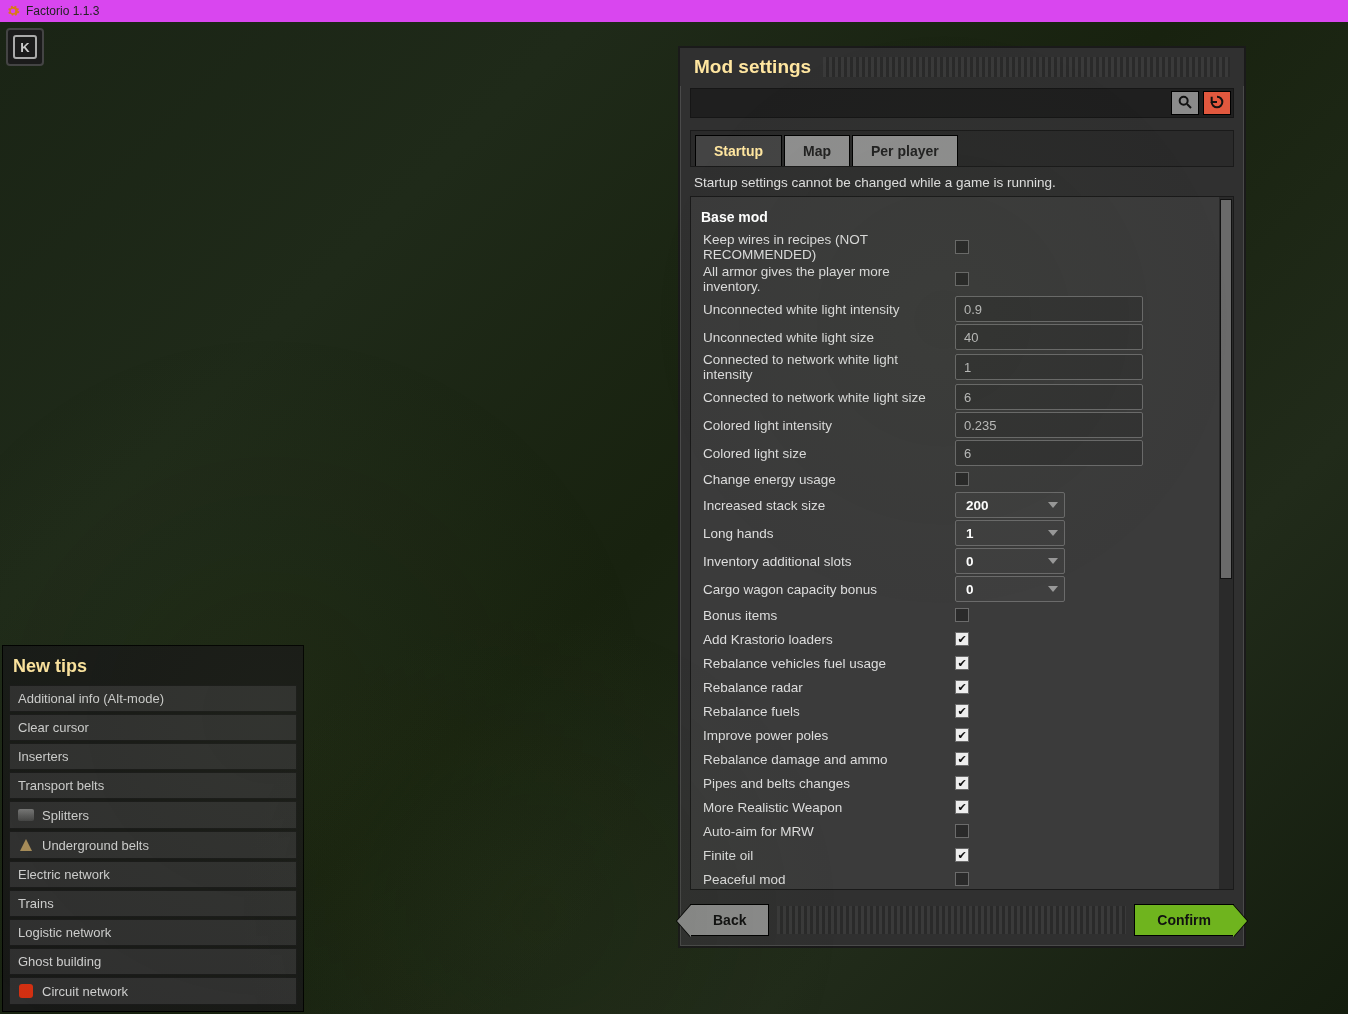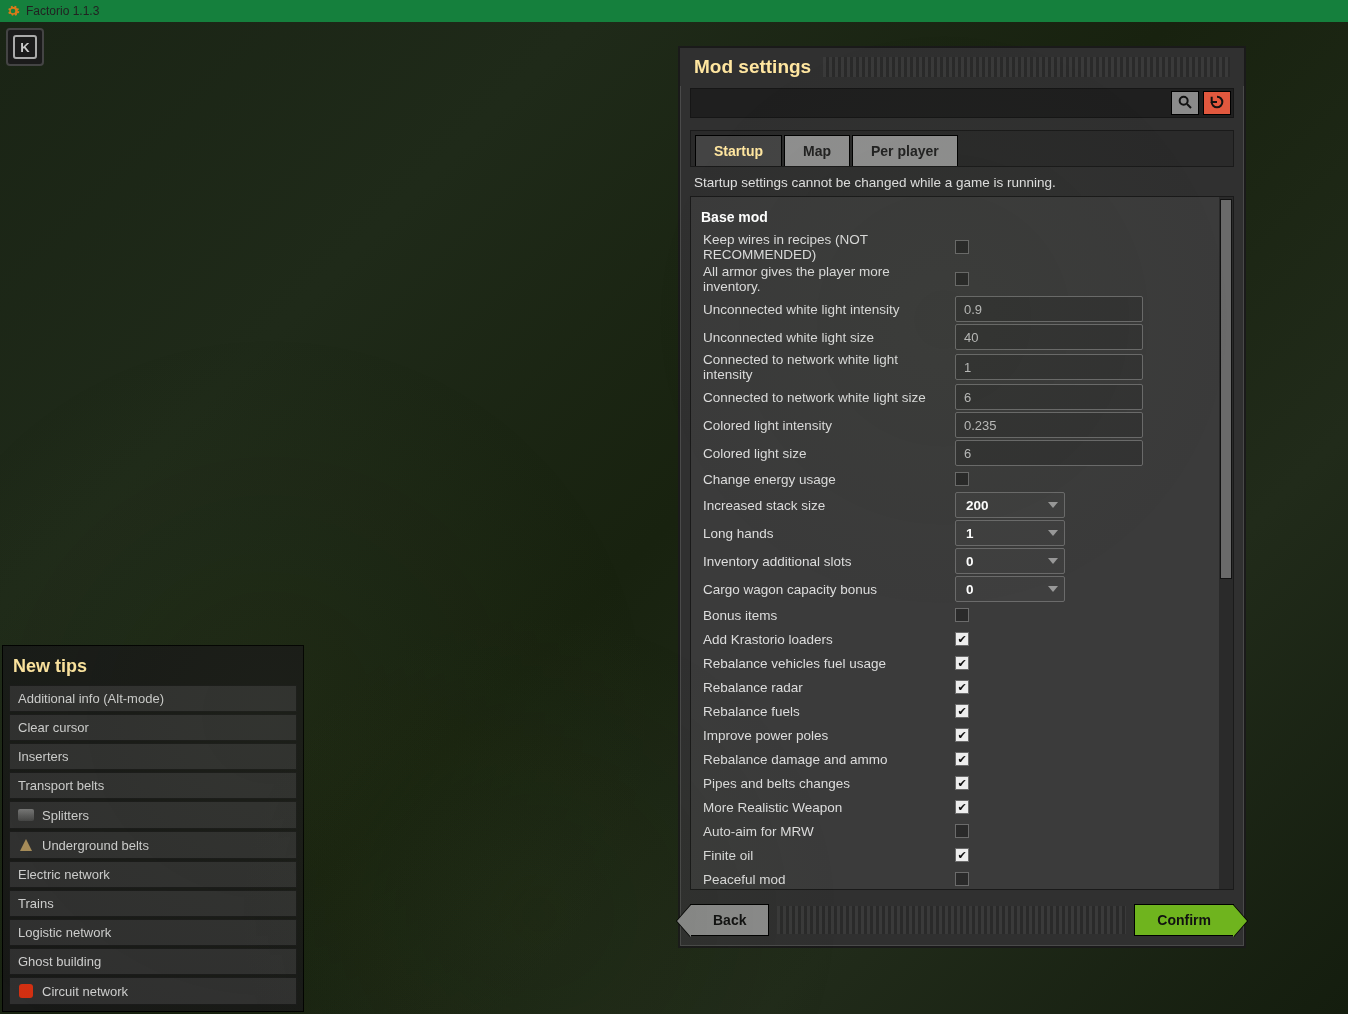--- a/index.html
+++ b/index.html
@@ -1,20 +1,20 @@
 <!DOCTYPE html>
 <html><head>
 <meta charset="utf-8">
 <style>
   * { box-sizing: border-box; margin: 0; padding: 0; }
   html, body { width: 1348px; height: 1014px; overflow: hidden; font-family: "Segoe UI", Arial, sans-serif; font-size: 14px; color: #fff; }
   body { background: #fff; }
 
   
-  .titlebar { height: 22px; display: flex; align-items: center; gap: 6px; padding: 2px 6px; background: #15803d; color: #222; font-size: 12px; }
+  .titlebar { height: 22px; display: flex; align-items: center; gap: 6px; padding: 2px 6px; background: #d946ef; color: #222; font-size: 12px; }
   .titlebar .icon { width: 14px; height: 14px; display: inline-flex; align-items: center; justify-content: center; }
   .cog { color: #d97a1a; }
 
   
   .game-area { position: relative; width: 1348px; height: 992px; background: linear-gradient(135deg,#1a2415 0%, #1f2a19 25%, #18220f 50%, #212b1a 75%, #141d0e 100%); }
   .game-area::after { content:""; position:absolute; inset:0; background:
      radial-gradient(circle at 20% 70%, rgba(80,100,50,.08), transparent 30%),
      radial-gradient(circle at 70% 30%, rgba(60,80,40,.06), transparent 25%),
      radial-gradient(circle at 40% 90%, rgba(50,70,30,.1), transparent 25%);
      pointer-events:none; }

